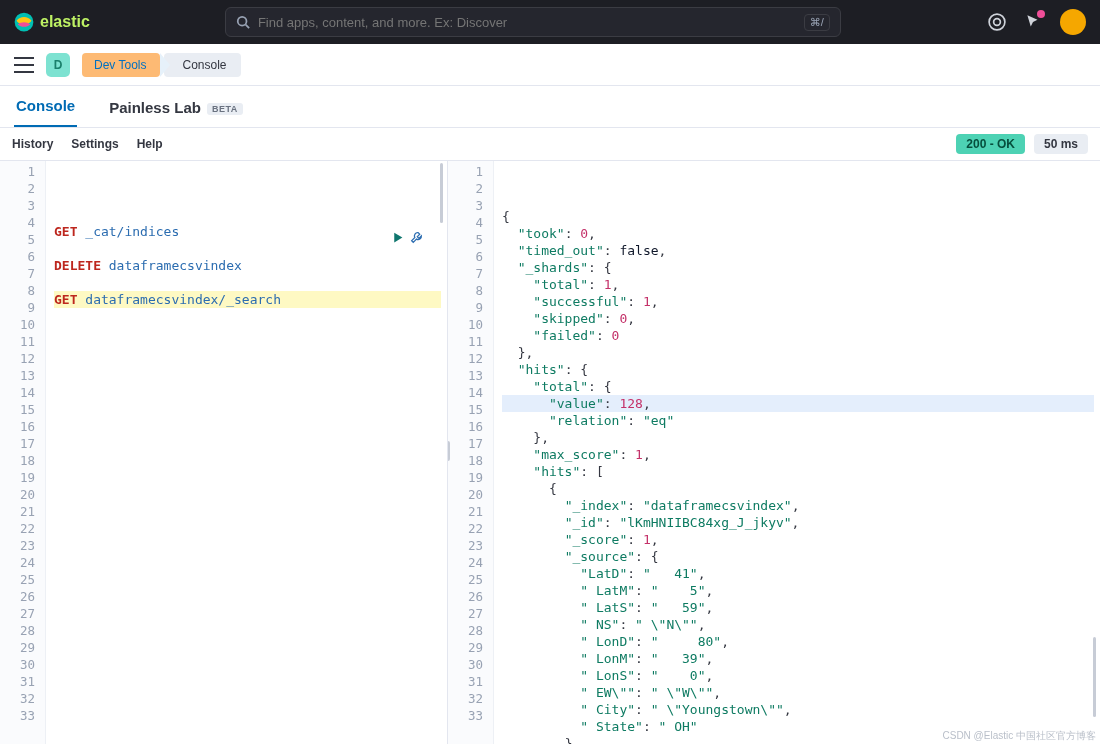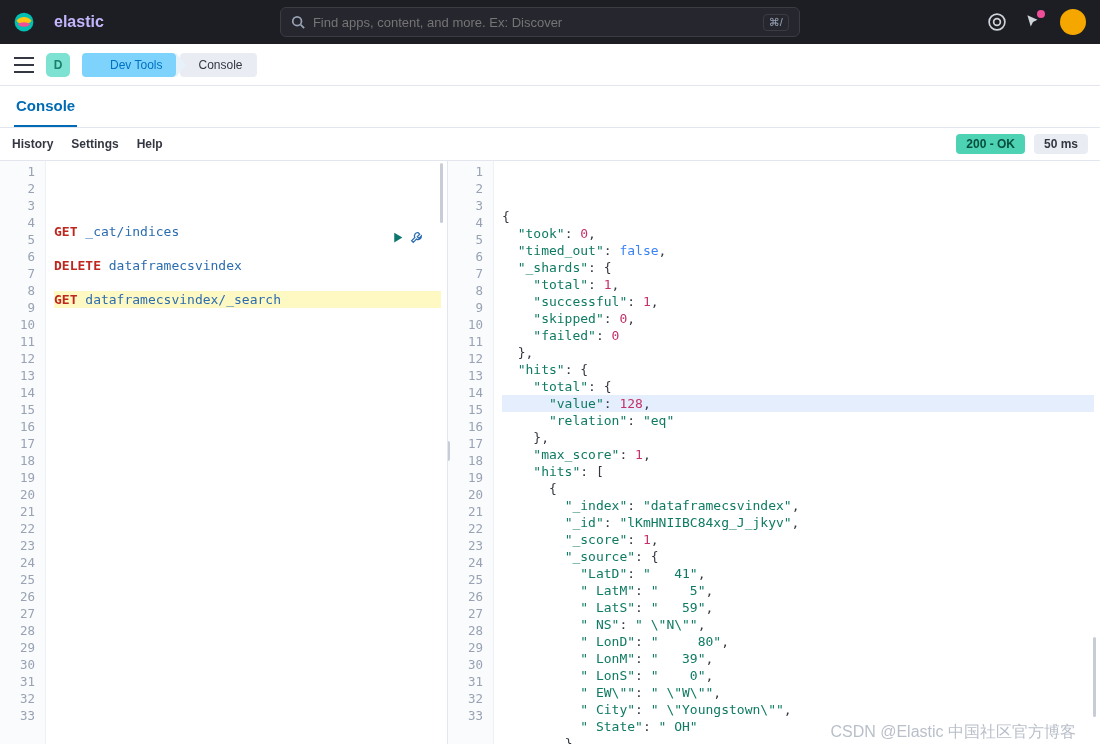--- a/index.html
+++ b/index.html
@@ -1,35 +1,35 @@
 <!DOCTYPE html>
 <html><head>
 <meta charset="utf-8">
 <style>
   * { box-sizing: border-box; margin: 0; padding: 0; }
   body { font-family: -apple-system, "Segoe UI", Helvetica, Arial, sans-serif; font-size: 13px; color: #343741; background: #fff; width: 1100px; height: 744px; overflow: hidden; }
   
   .topbar { background: #1d1e24; height: 44px; display: flex; align-items: center; padding: 0 14px; gap: 12px; }
-  .logo { display: flex; align-items: center; gap: 20px; color: #c4b5fd; font-weight: 600; font-size: 16px; }
+  .logo { display: flex; align-items: center; gap: 6px; color: #bef264; font-weight: 600; font-size: 16px; }
   .logo-mark { width: 20px; height: 20px; }
-  .search-wrap { margin-left: auto; margin-right: auto; width: 520px; height: 30px; background: #25262e; border: 1px solid #3b3c43; border-radius: 6px; display: flex; align-items: center; padding: 0 10px; color: #98a2b3; gap: 8px; }
+  .search-wrap { margin-left: auto; margin-right: auto; width: 616px; height: 30px; background: #25262e; border: 1px solid #3b3c43; border-radius: 6px; display: flex; align-items: center; padding: 0 10px; color: #98a2b3; gap: 8px; }
   .search-wrap input { flex: 1; background: transparent; border: none; color: #cfd3da; font-size: 13px; outline: none; }
   .kbd { font-size: 11px; color: #98a2b3; border: 1px solid #3b3c43; border-radius: 4px; padding: 1px 5px; }
   .top-icons { display: flex; align-items: center; gap: 18px; margin-left: 12px; }
   .top-icon { width: 18px; height: 18px; color: #cfd3da; position: relative; }
   .badge-dot { position: absolute; top: -3px; right: -3px; width: 8px; height: 8px; border-radius: 50%; background: #f04e98; }
   .avatar { width: 26px; height: 26px; border-radius: 50%; background: #f5a700; }
   
   .secbar { height: 42px; border-bottom: 1px solid #e3e6ef; display: flex; align-items: center; padding: 0 14px; gap: 12px; }
   .burger { width: 20px; height: 16px; display: flex; flex-direction: column; justify-content: space-between; }
   .burger span { height: 2px; background: #343741; }
   .space-badge { width: 24px; height: 24px; border-radius: 5px; background: #7de2d1; color: #1a7f6b; display: flex; align-items: center; justify-content: center; font-weight: 700; font-size: 12px; }
   .crumb { display: flex; align-items: center; }
   .crumb-item { position: relative; height: 24px; display: flex; align-items: center; padding: 0 14px 0 18px; font-size: 12px; border-radius: 4px; }
-  .crumb-item.first { background: #7dd3fc; color: #0071c2; padding-left: 28px; }
+  .crumb-item.first { background: #fdba74; color: #0071c2; padding-left: 12px; }
   .crumb-item.second { background: #e9edf3; color: #343741; }
   .crumb-sep { width: 0; height: 0; border-top: 12px solid transparent; border-bottom: 12px solid transparent; border-left: 10px solid #e6f1fa; margin-right: -6px; z-index: 1; }
   
   .tabs { display: flex; align-items: flex-end; gap: 30px; padding: 0 14px; height: 42px; border-bottom: 1px solid #e3e6ef; }
   .tab { padding: 10px 2px 11px; font-size: 15px; font-weight: 700; color: #343741; cursor: pointer; }
   .tab.active { color: #006bb4; border-bottom: 2px solid #006bb4; }
   .tab .beta { font-size: 9px; font-weight: 700; background: #e9edf3; color: #6a7280; border-radius: 3px; padding: 1px 5px; margin-left: 6px; letter-spacing: 0.5px; vertical-align: middle; }
   
   .subnav { display: flex; align-items: center; padding: 6px 12px; border-bottom: 1px solid #e3e6ef; font-size: 12px; font-weight: 600; color: #343741; }
   .subnav .left { display: flex; gap: 18px; }
@@ -46,29 +46,29 @@
   .gutter div { height: 17px; line-height: 17px; }
   .code { flex: 1; padding: 2px 6px 2px 8px; position: relative; white-space: pre; }
   .line { height: 17px; line-height: 17px; }
   .hl-row { background: #fef9c3; }
   .kw-get { color: #bd271e; font-weight: 700; }
   .kw-del { color: #bd271e; font-weight: 700; text-align: center; }
   .path { color: #2b6cb0; }
   .json-key { color: #0e7b62; }
   .json-str { color: #0e7b62; }
   .json-num { color: #c43169; }
-  .json-bool { color: #3b82f6; }
+  .json-bool { color: #0f172a; }
   .punct { color: #343741; }
   .run-icons { position: absolute; right: 24px; top: 70px; display: flex; gap: 6px; color: #2b6cb0; }
   .run-icons svg { width: 13px; height: 13px; }
   .resp-line-12 { background: #e4eefc; }
   .vbar { position: absolute; top: 2px; right: 4px; width: 3px; height: 60px; background: #c7ccd6; border-radius: 2px; }
   .vbar2 { position: absolute; bottom: 30px; right: 4px; width: 3px; height: 80px; background: #c7ccd6; border-radius: 2px; }
   .drag-handle { position: absolute; left: -4px; top: 280px; width: 6px; height: 20px; background: #c7ccd6; border-radius: 2px; cursor: col-resize; }
-  .watermark { position: absolute; right: 24px; bottom: 4px; font-size: 16px; color: #b9bfc9; font-family: -apple-system, sans-serif; }
+  .watermark { position: absolute; right: 4px; bottom: 4px; font-size: 10px; color: #b9bfc9; font-family: -apple-system, sans-serif; }
 </style>
 </head>
 <body>
 
 <div class="topbar">
   <div class="logo">
     <svg class="logo-mark" viewBox="0 0 32 32">
       <circle cx="16" cy="16" r="15" fill="#00bfb3"></circle>
       <path d="M4 14c6-8 18-8 24 0-6 8-18 8-24 0z" fill="#fec514"></path>
       <path d="M6 20c5-5 15-5 20 0-5 5-15 5-20 0z" fill="#f04e98"></path>
@@ -104,20 +104,21 @@
   <div class="space-badge">D</div>
   <div class="crumb">
     <span class="crumb-item first">Dev Tools</span>
     <span class="crumb-sep"></span>
     <span class="crumb-item second">Console</span>
   </div>
 </div>
 
 <div class="tabs" id="tabs-host">
     <div class="tab active">Console</div>
+    <div class="tab">Painless Lab<span class="beta">BETA</span></div>
   </div>
 
 <div class="subnav">
   <div class="left">
     <span>History</span>
     <span>Settings</span>
     <span>Help</span>
   </div>
   <div class="right">
     <span class="pill ok">200 - OK</span>

